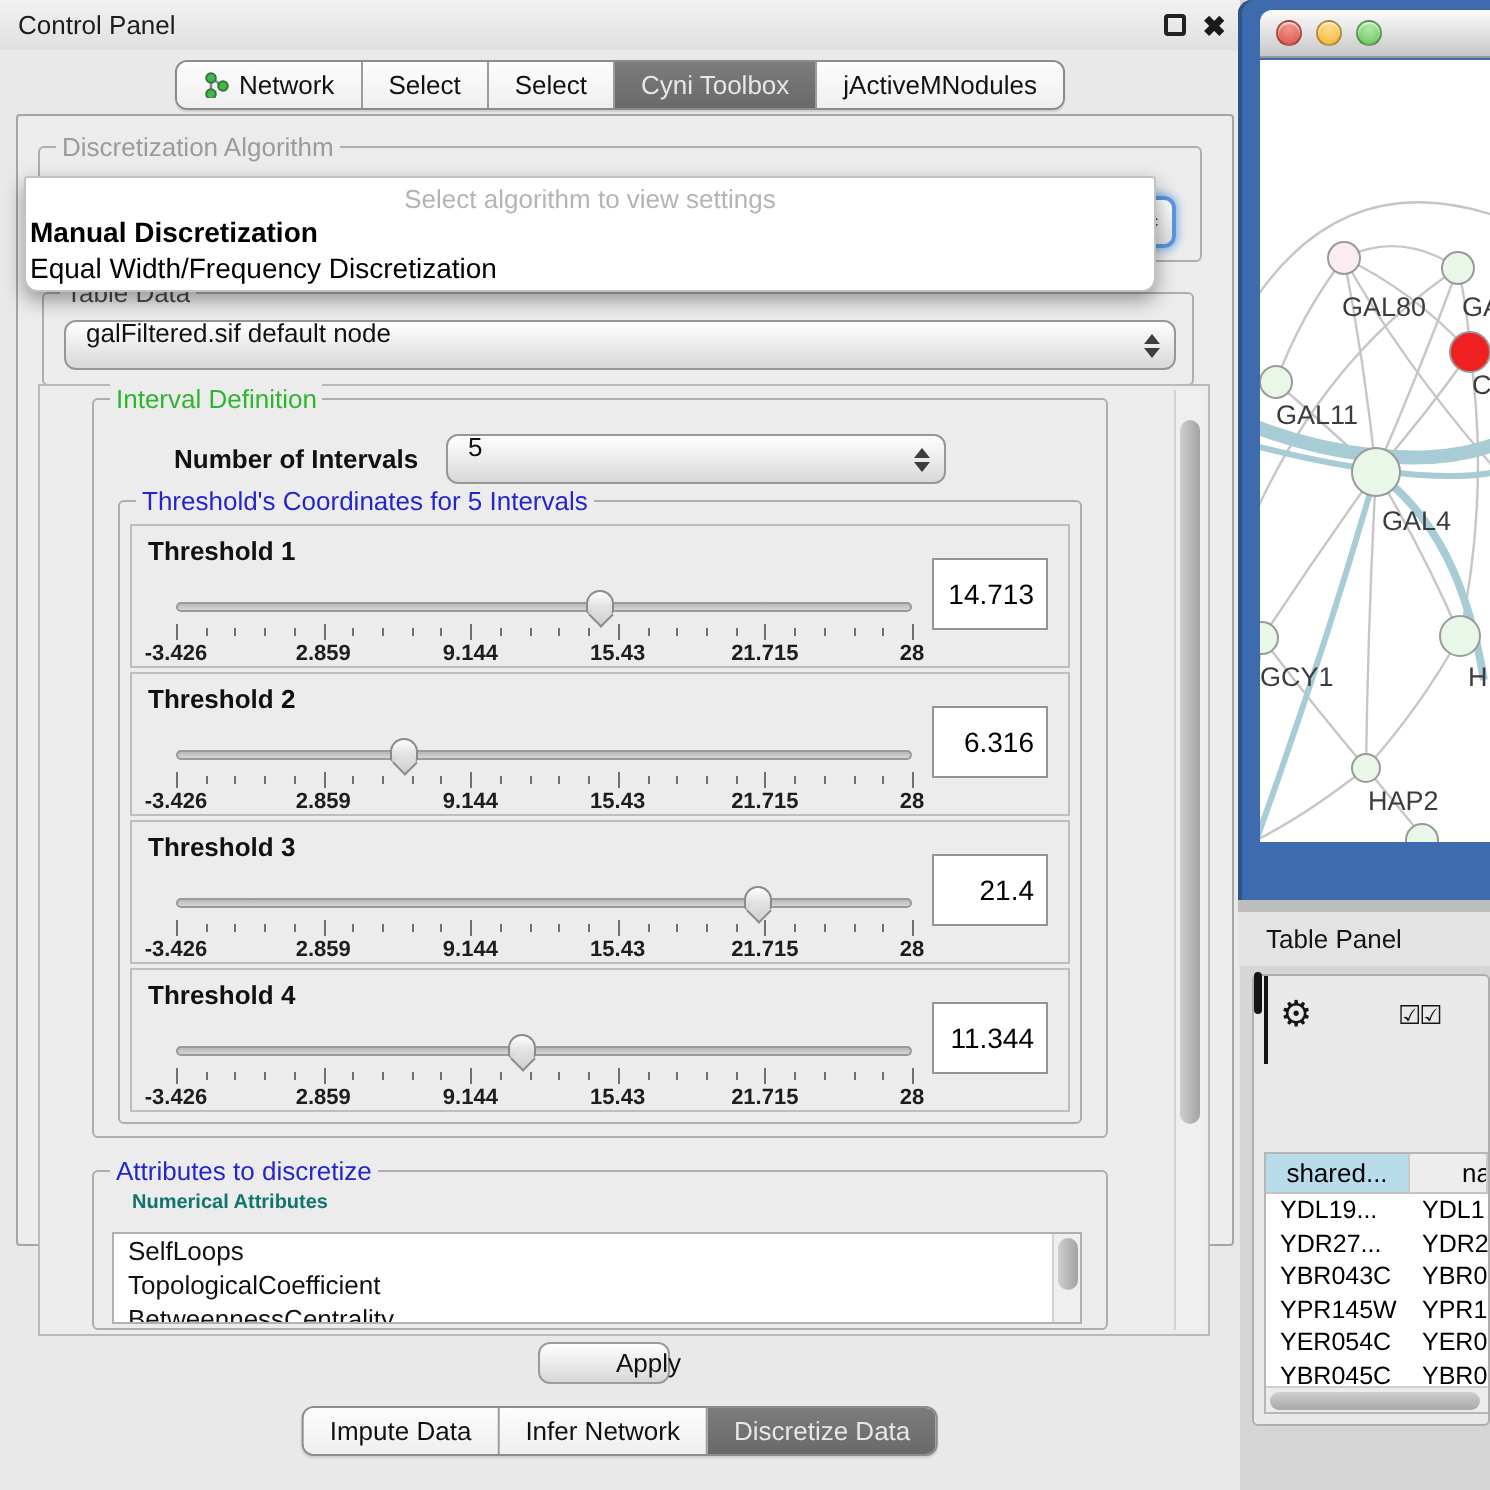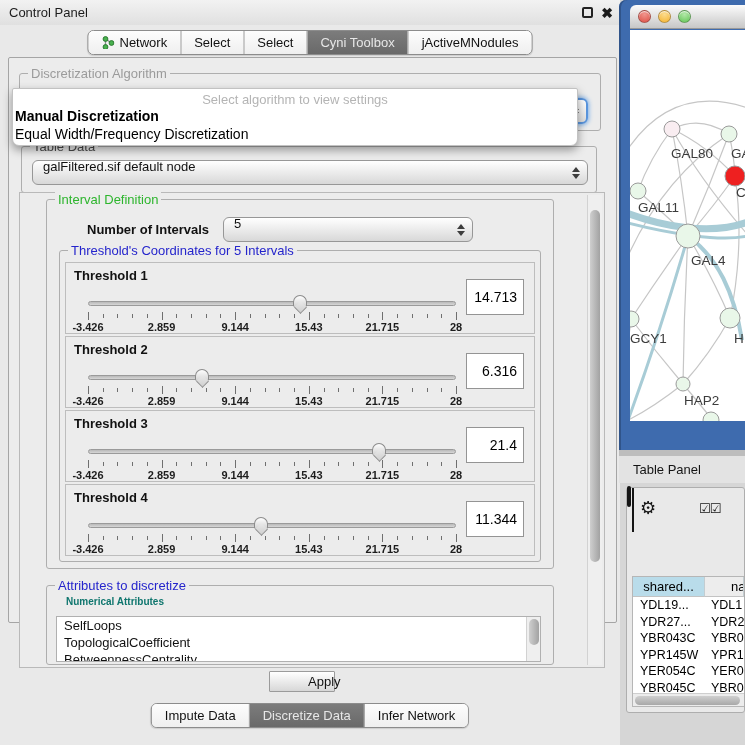--- a/index.html
+++ b/index.html
@@ -127,21 +127,21 @@
   #attr-group > .gtitle { color:#2525cc; }
   #attr-subtitle { position:absolute; left:19px; top:10px; font-size:10px; font-weight:bold; color:#0f766e; }
   #attr-list { position:absolute; left:9px; right:12px; top:30px; height:46px; background:#fff;
                border:1px solid #b0b0b0; overflow:hidden; }
   .attr-item { font-size:13px; color:#111; line-height:17px; padding-left:7px; white-space:nowrap; }
   #attr-vthumb { top:2px; height:26px; }
   #attr-list .vscroll { right:0; top:0; bottom:0; width:14px; }
 
   #apply-btn { position:absolute; left:260px; top:613px; width:66px; height:21px;
                background:linear-gradient(#ffffff,#d7d7d7); border:1px solid #9b9b9b;
-               border-radius:1px; font-size:13px; color:#111; text-align:center; line-height:19px;padding-left:38px; }
+               border-radius:6px; font-size:13px; color:#111; text-align:center; line-height:19px;padding-left:38px; }
 
   
   #net-window { position:absolute; left:619px; top:0; width:126px; height:450px;
                 background:#3e6bae; border-radius:7px 0 0 0;
                 box-shadow:inset 2px 0 0 #30548a; }
   #net-titlebar { position:absolute; left:11px; top:5px; right:0; height:24px;
                   background:linear-gradient(#fcfcfc,#c7c7c7);
                   border-radius:6px 0 0 0; border-bottom:1px solid #989898; }
   .light { position:absolute; top:5px; width:13px; height:13px; border-radius:50%;
            border:1px solid rgba(0,0,0,.28); box-shadow:inset 0 1px 1px rgba(255,255,255,.75); }
@@ -463,25 +463,25 @@
     <div id="popup-items">
         <div class="popup-item bold">Manual Discretization</div>
         <div class="popup-item">Equal Width/Frequency Discretization</div>
       </div>
   </div>
 
   <div id="bottom-tabs" class="seg">
       <div class="tab">
         <span>Impute Data</span>
       </div>
+      <div class="tab">
+        <span>Infer Network</span>
+      </div>
       <div class="tab selected">
         <span>Discretize Data</span>
-      </div>
-      <div class="tab">
-        <span>Infer Network</span>
       </div>
     </div>
 </div>
 
 <div id="net-window">
   <div id="net-titlebar">
     <span class="light" id="light-red" style="left: 8px; background: radial-gradient(circle at 50% 30%, rgb(241, 149, 141), rgb(221, 79, 69));"></span>
     <span class="light" id="light-yellow" style="left: 28px; background: radial-gradient(circle at 50% 30%, rgb(251, 220, 143), rgb(245, 179, 46));"></span>
     <span class="light" id="light-green" style="left: 48px; background: radial-gradient(circle at 50% 30%, rgb(179, 232, 169), rgb(97, 197, 84));"></span>
   </div>

